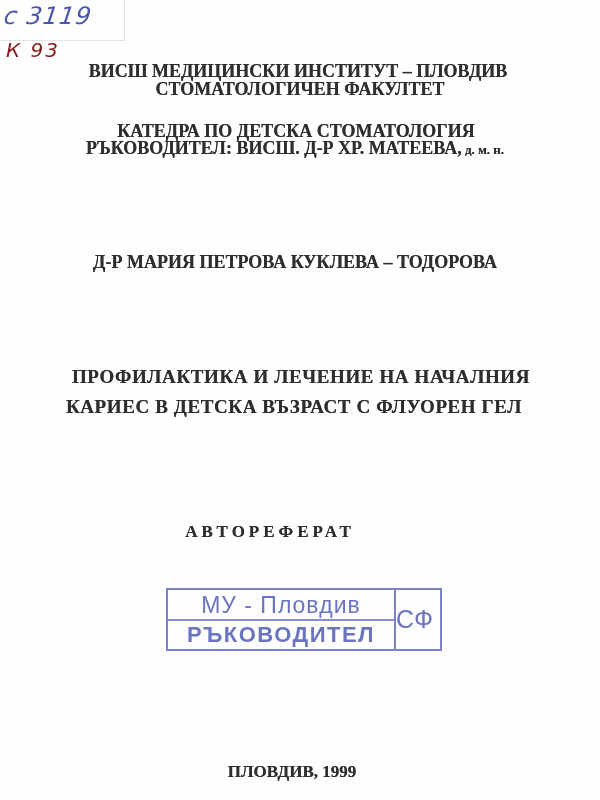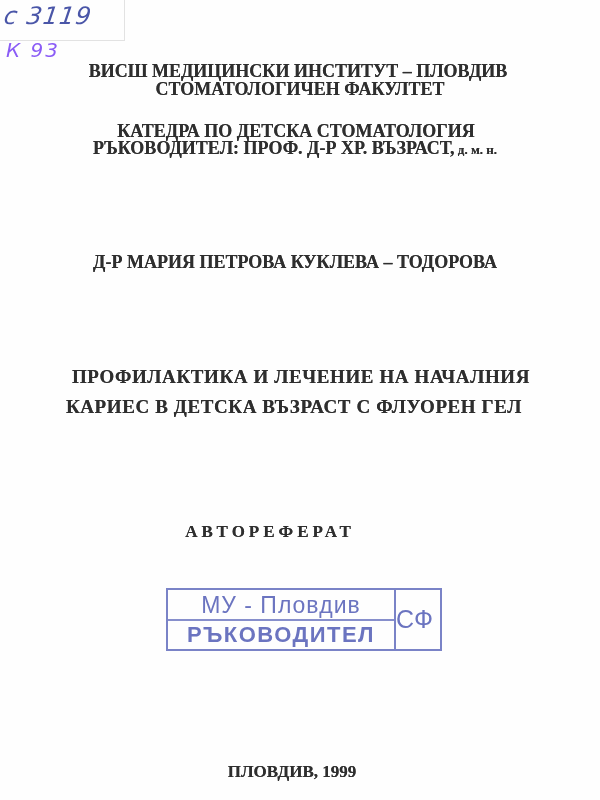--- a/index.html
+++ b/index.html
@@ -37,21 +37,21 @@
     .hw-code {
       left: 4px; top: 2px;
       font-size: 24px;
       color: #4a56a8;
       letter-spacing: 1px;
       transform: skewX(-8deg);
     }
     .hw-sub {
       left: 6px; top: 38px;
       font-size: 20px;
-      color: #8b5cf6;
+      color: #7f1d1d;
       letter-spacing: 2px;
     }
     .line {
       position: absolute;
       left: 0;
       width: 600px;
       text-align: center;
       font-weight: bold;
       white-space: nowrap;
       color: #2e2e2e;
@@ -133,21 +133,21 @@
 
 <div class="page">
 
   <div class="shelfmark-box"></div>
   <div class="handwritten hw-code">с 3119</div>
   <div class="handwritten hw-sub">К 93</div>
 
   <div class="line hdr l1">ВИСШ МЕДИЦИНСКИ ИНСТИТУТ – ПЛОВДИВ</div>
   <div class="line hdr l2">СТОМАТОЛОГИЧЕН ФАКУЛТЕТ</div>
   <div class="line hdr l3">КАТЕДРА ПО ДЕТСКА СТОМАТОЛОГИЯ</div>
-  <div class="line hdr l4"><span>РЪКОВОДИТЕЛ: ПРОФ. Д-Р ХР. ВЪЗРАСТ,</span><span class="small-caps-suffix"> д. м. н.</span></div>
+  <div class="line hdr l4"><span>РЪКОВОДИТЕЛ: ВИСШ. Д-Р ХР. МАТЕЕВА,</span><span class="small-caps-suffix"> д. м. н.</span></div>
 
   <div class="line author">Д-Р МАРИЯ ПЕТРОВА КУКЛЕВА – ТОДОРОВА</div>
 
   <div class="line title t1">ПРОФИЛАКТИКА И ЛЕЧЕНИЕ НА НАЧАЛНИЯ</div>
   <div class="line title t2">КАРИЕС В ДЕТСКА ВЪЗРАСТ С ФЛУОРЕН ГЕЛ</div>
 
   <div class="line genre">АВТОРЕФЕРАТ</div>
 
   <div class="stamp">
     <div class="stamp-left">

